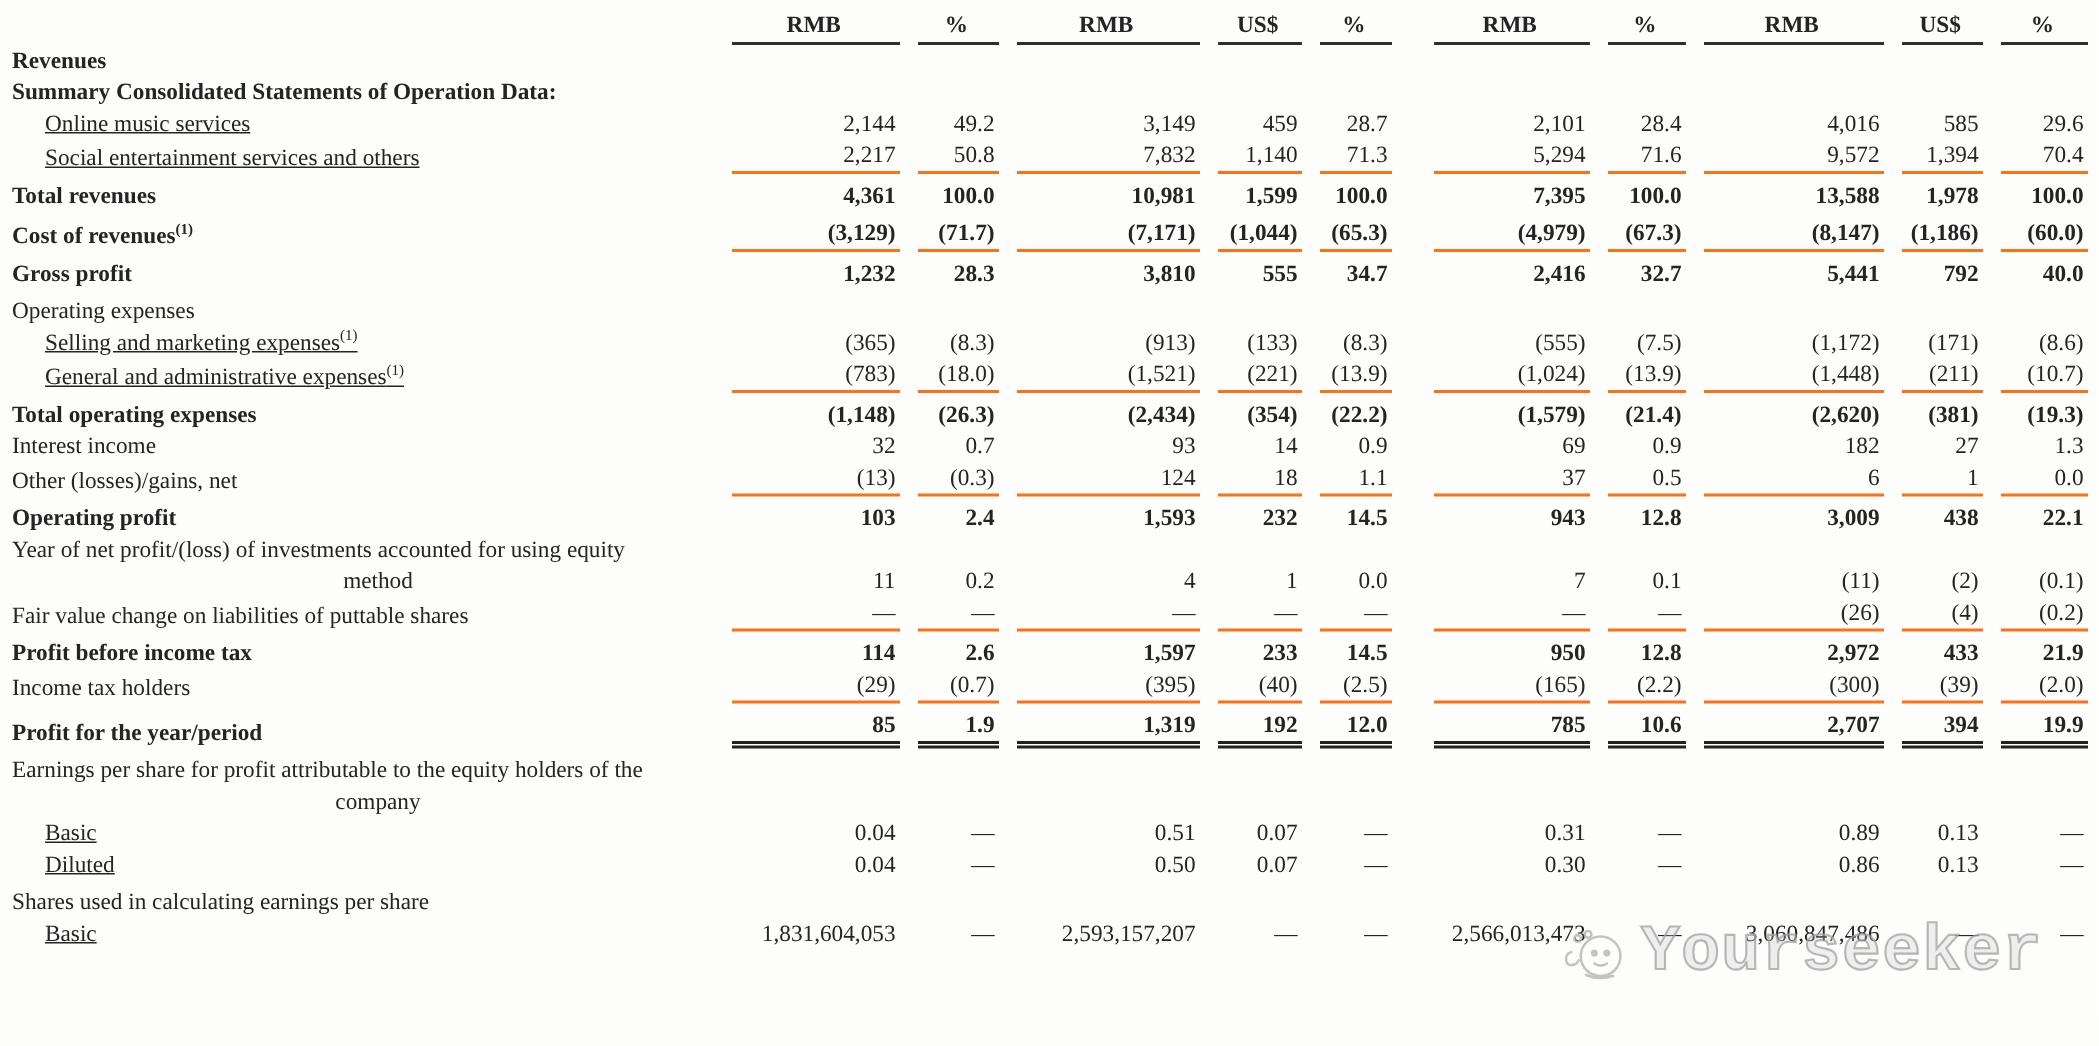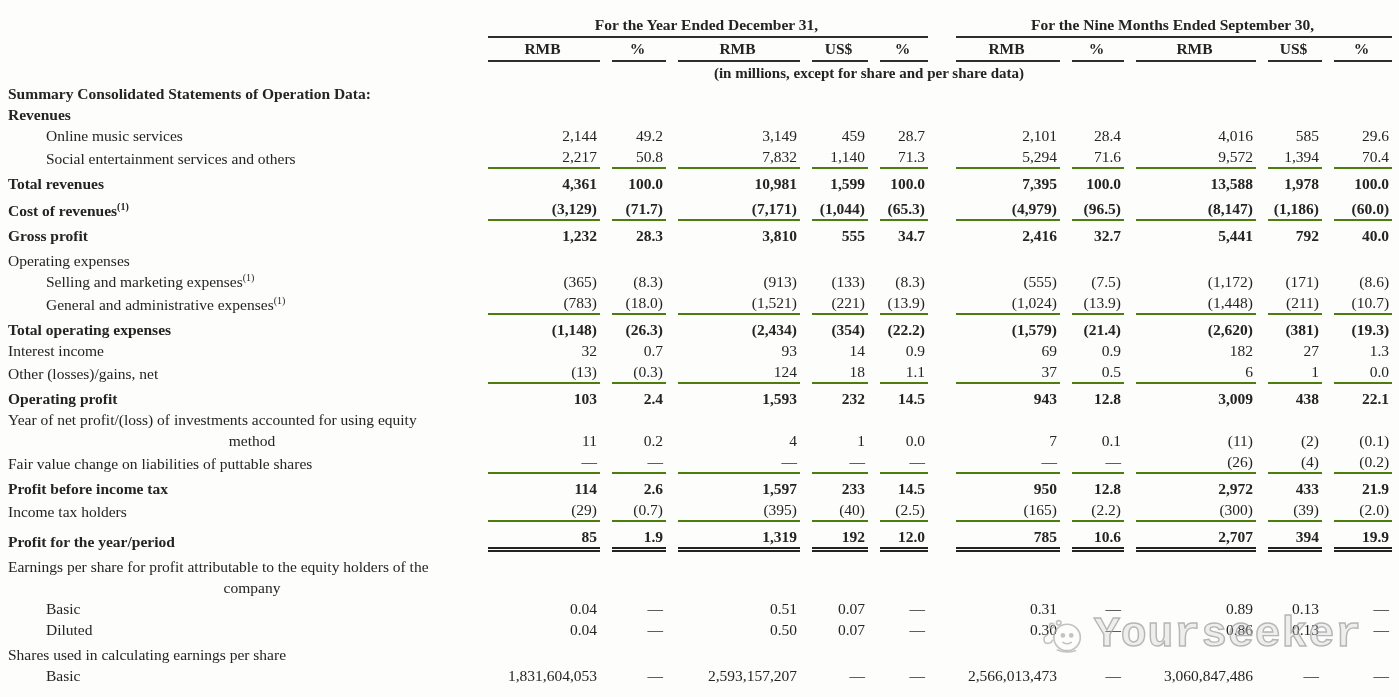--- a/index.html
+++ b/index.html
@@ -6,27 +6,27 @@
   .page{
     width:1399px;height:697px;position:relative;overflow:hidden;
     background:#fdfdfc;color:#242424;
     font-family:"Liberation Serif", serif;
   }
   table{border-collapse:collapse;table-layout:fixed;width:1392px;margin-top:6px;}
   td,th{padding:0;vertical-align:bottom;font-size:15.5px;line-height:21px;white-space:nowrap;}
   th{font-weight:bold;text-align:center;}
   
   .c{margin-left:12px;padding-right:3px;min-height:21px;}
-  .rule > .c{border-bottom:2px solid #4d7c0f;text-align:right;}
+  .rule > .c{border-bottom:2px solid #f97316;text-align:right;}
   .dbl  > .c{border-bottom:5px double #222;}
   .hr   > .c{border-bottom:2px solid #2e2e2e;padding-bottom:1px;}
   .num{text-align:right;}
   .b{font-weight:bold;}
   .lbl{text-align:left;padding-left:8px;overflow:hidden;}
-  .ind{padding-left:46px;}
+  .ind{padding-left:30px;text-decoration:underline;}
   .l2{padding-left:20px;text-align:center;}
   sup{font-size:10px;line-height:0;}
   .gapc{width:16px;}
   tr.pt td{padding-top:4px;}
   td.note{text-align:center;font-weight:bold;font-size:15px;padding-right:130px;line-height:19px;padding-top:2px;}
   thead tr.h1 td, thead tr.h1 th{padding-top:8px;}
   
   .wm{
     position:absolute;left:1042px;top:594px;width:320px;height:80px;
     display:flex;align-items:center;pointer-events:none;
@@ -52,30 +52,20 @@
         <col style="width:68px">
         <col style="width:60px">
       <col style="width:16px">
       <col style="width:116px">
         <col style="width:64px">
         <col style="width:132px">
       <col style="width:66px">
         <col style="width:70px">
     </colgroup>
     <thead>
-      <tr class="h1">
-        <td></td>
-        <th colspan="5" class="hr">
-            <div class="c">For the Year Ended December 31,</div>
-          </th>
-        <td class="gapc"></td>
-        <th colspan="5" class="hr">
-            <div class="c">For the Nine Months Ended September 30,</div>
-          </th>
-      </tr>
       <tr class="h3">
         <td></td>
         <th class="hr">
             <div class="c">RMB</div>
           </th>
         <th class="hr">
             <div class="c">%</div>
           </th>
         <th class="hr">
             <div class="c">RMB</div>
@@ -96,62 +86,58 @@
         <th class="hr">
             <div class="c">RMB</div>
           </th>
         <th class="hr">
             <div class="c">US$</div>
           </th>
         <th class="hr">
             <div class="c">%</div>
           </th>
       </tr>
-      <tr>
-        <td></td>
-        <td colspan="11" class="note">(in millions, except for share and per share data)</td>
-      </tr>
     </thead>
     <tbody>
         <tr>
+          <td class="lbl b"><span>Revenues</span></td>
+          <td class="num">
+            <div class="c"></div>
+          </td>
+          <td class="num">
+            <div class="c"></div>
+          </td>
+          <td class="num">
+            <div class="c"></div>
+          </td>
+          <td class="num">
+            <div class="c"></div>
+          </td>
+          <td class="num">
+            <div class="c"></div>
+          </td>
+          <td class="gapc"></td>
+          <td class="num">
+            <div class="c"></div>
+          </td>
+          <td class="num">
+            <div class="c"></div>
+          </td>
+          <td class="num">
+            <div class="c"></div>
+          </td>
+          <td class="num">
+            <div class="c"></div>
+          </td>
+          <td class="num">
+            <div class="c"></div>
+          </td>
+        </tr>
+        <tr>
           <td class="lbl b"><span>Summary Consolidated Statements of Operation Data:</span></td>
-          <td class="num">
-            <div class="c"></div>
-          </td>
-          <td class="num">
-            <div class="c"></div>
-          </td>
-          <td class="num">
-            <div class="c"></div>
-          </td>
-          <td class="num">
-            <div class="c"></div>
-          </td>
-          <td class="num">
-            <div class="c"></div>
-          </td>
-          <td class="gapc"></td>
-          <td class="num">
-            <div class="c"></div>
-          </td>
-          <td class="num">
-            <div class="c"></div>
-          </td>
-          <td class="num">
-            <div class="c"></div>
-          </td>
-          <td class="num">
-            <div class="c"></div>
-          </td>
-          <td class="num">
-            <div class="c"></div>
-          </td>
-        </tr>
-        <tr>
-          <td class="lbl b"><span>Revenues</span></td>
           <td class="num">
             <div class="c"></div>
           </td>
           <td class="num">
             <div class="c"></div>
           </td>
           <td class="num">
             <div class="c"></div>
           </td>
           <td class="num">
@@ -294,21 +280,21 @@
             <div class="c">(1,044)</div>
           </td>
           <td class="num b rule">
             <div class="c">(65.3)</div>
           </td>
           <td class="gapc"></td>
           <td class="num b rule">
             <div class="c">(4,979)</div>
           </td>
           <td class="num b rule">
-            <div class="c">(96.5)</div>
+            <div class="c">(67.3)</div>
           </td>
           <td class="num b rule">
             <div class="c">(8,147)</div>
           </td>
           <td class="num b rule">
             <div class="c">(1,186)</div>
           </td>
           <td class="num b rule">
             <div class="c">(60.0)</div>
           </td>

